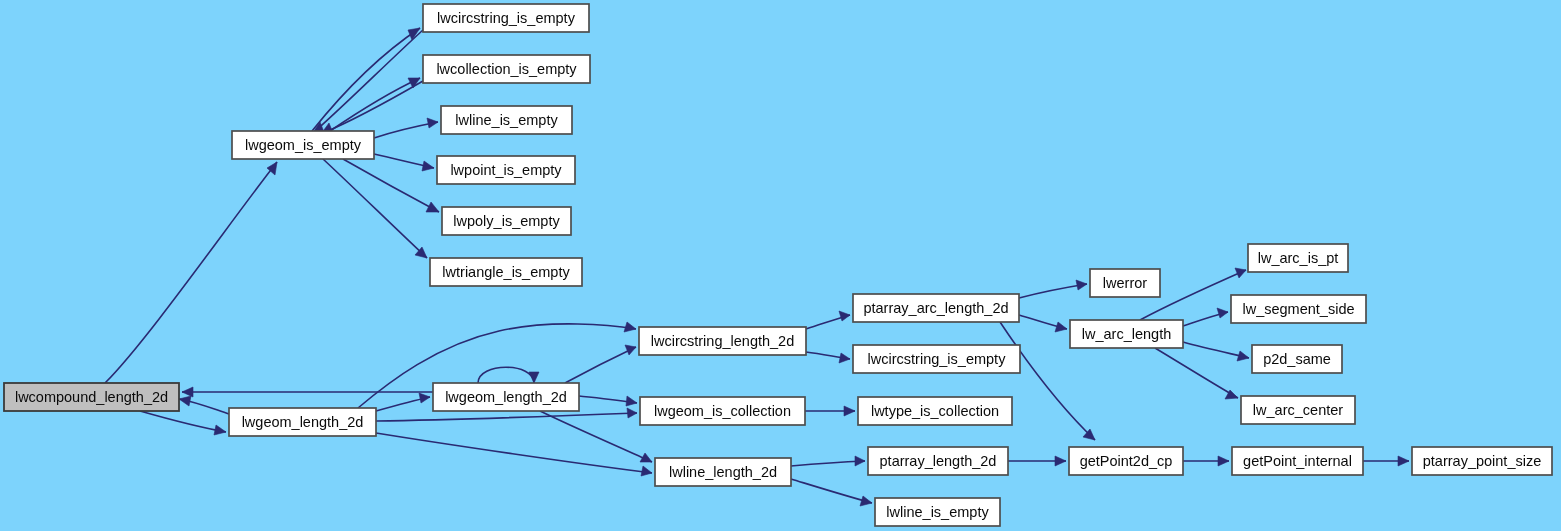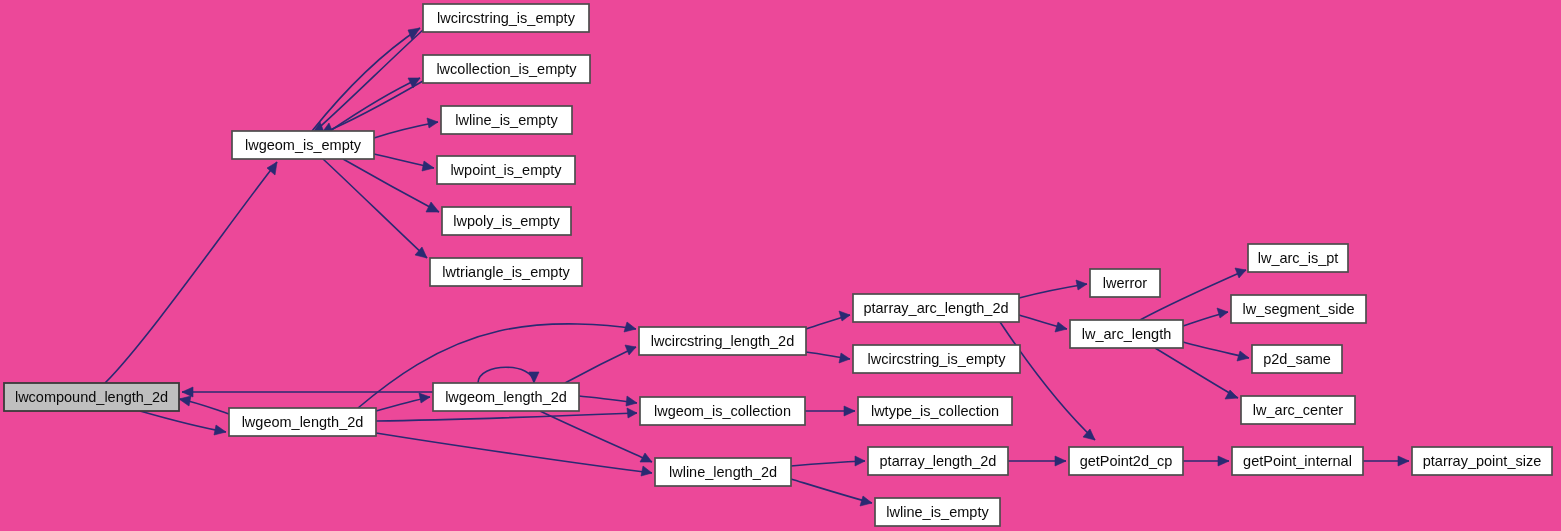--- a/index.html
+++ b/index.html
@@ -5,21 +5,21 @@
 <style>
   html, body {
     margin: 0;
     padding: 0;
     background: #ffffff;
   }
   #graph-root {
     position: relative;
     width: 1561px;
     height: 531px;
-    background: #ec4899;
+    background: #7dd3fc;
     font-family: "Liberation Sans", sans-serif;
     overflow: hidden;
   }
   svg#callgraph-svg {
     position: absolute;
     left: 0;
     top: 0;
     width: 1561px;
     height: 531px;
     display: block;

